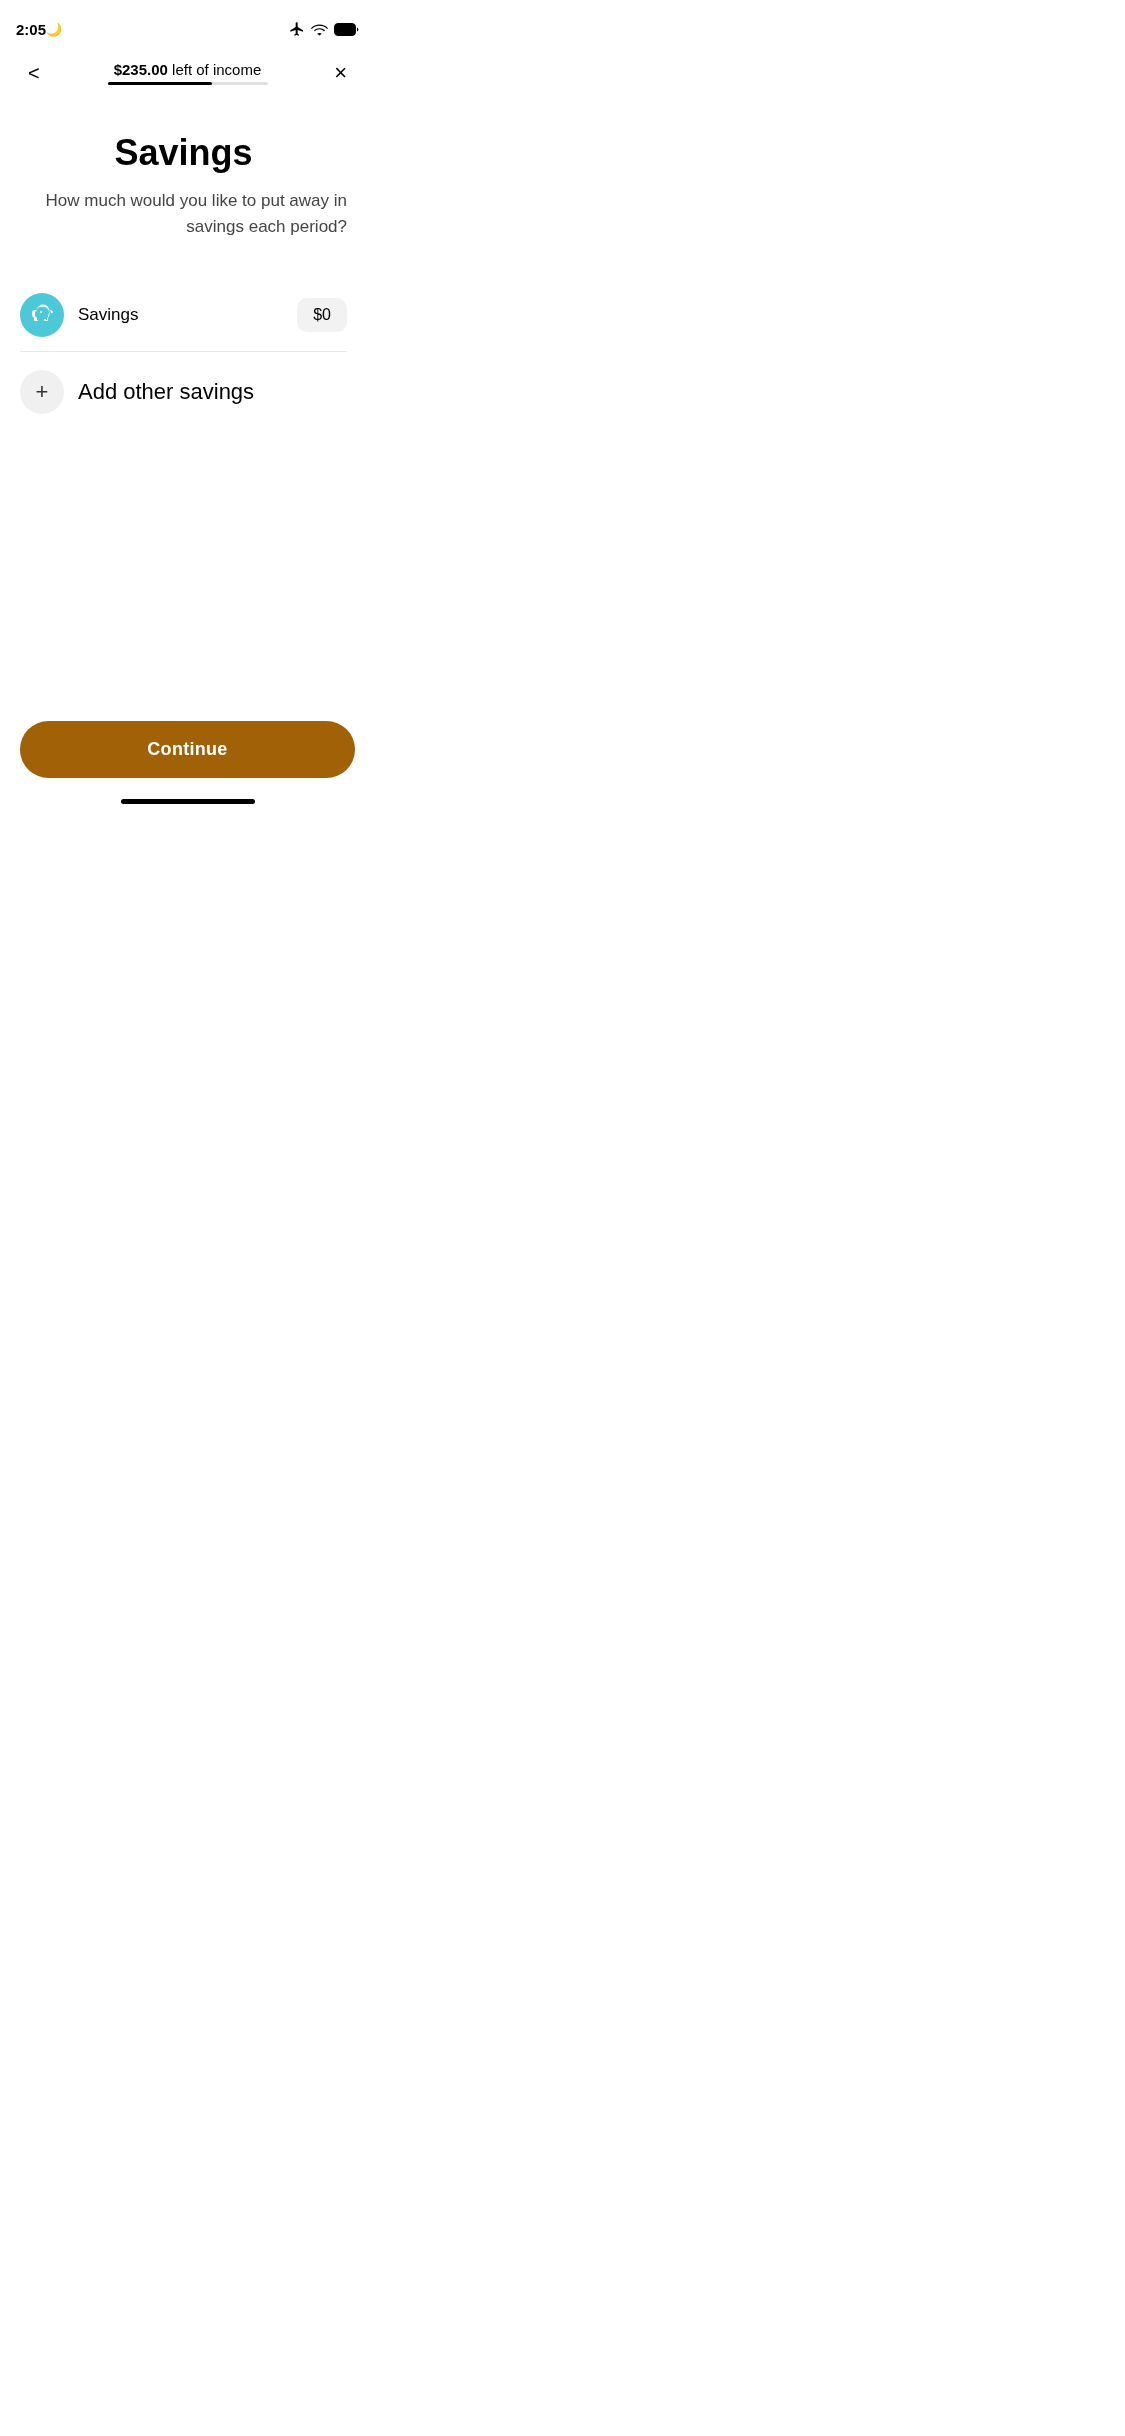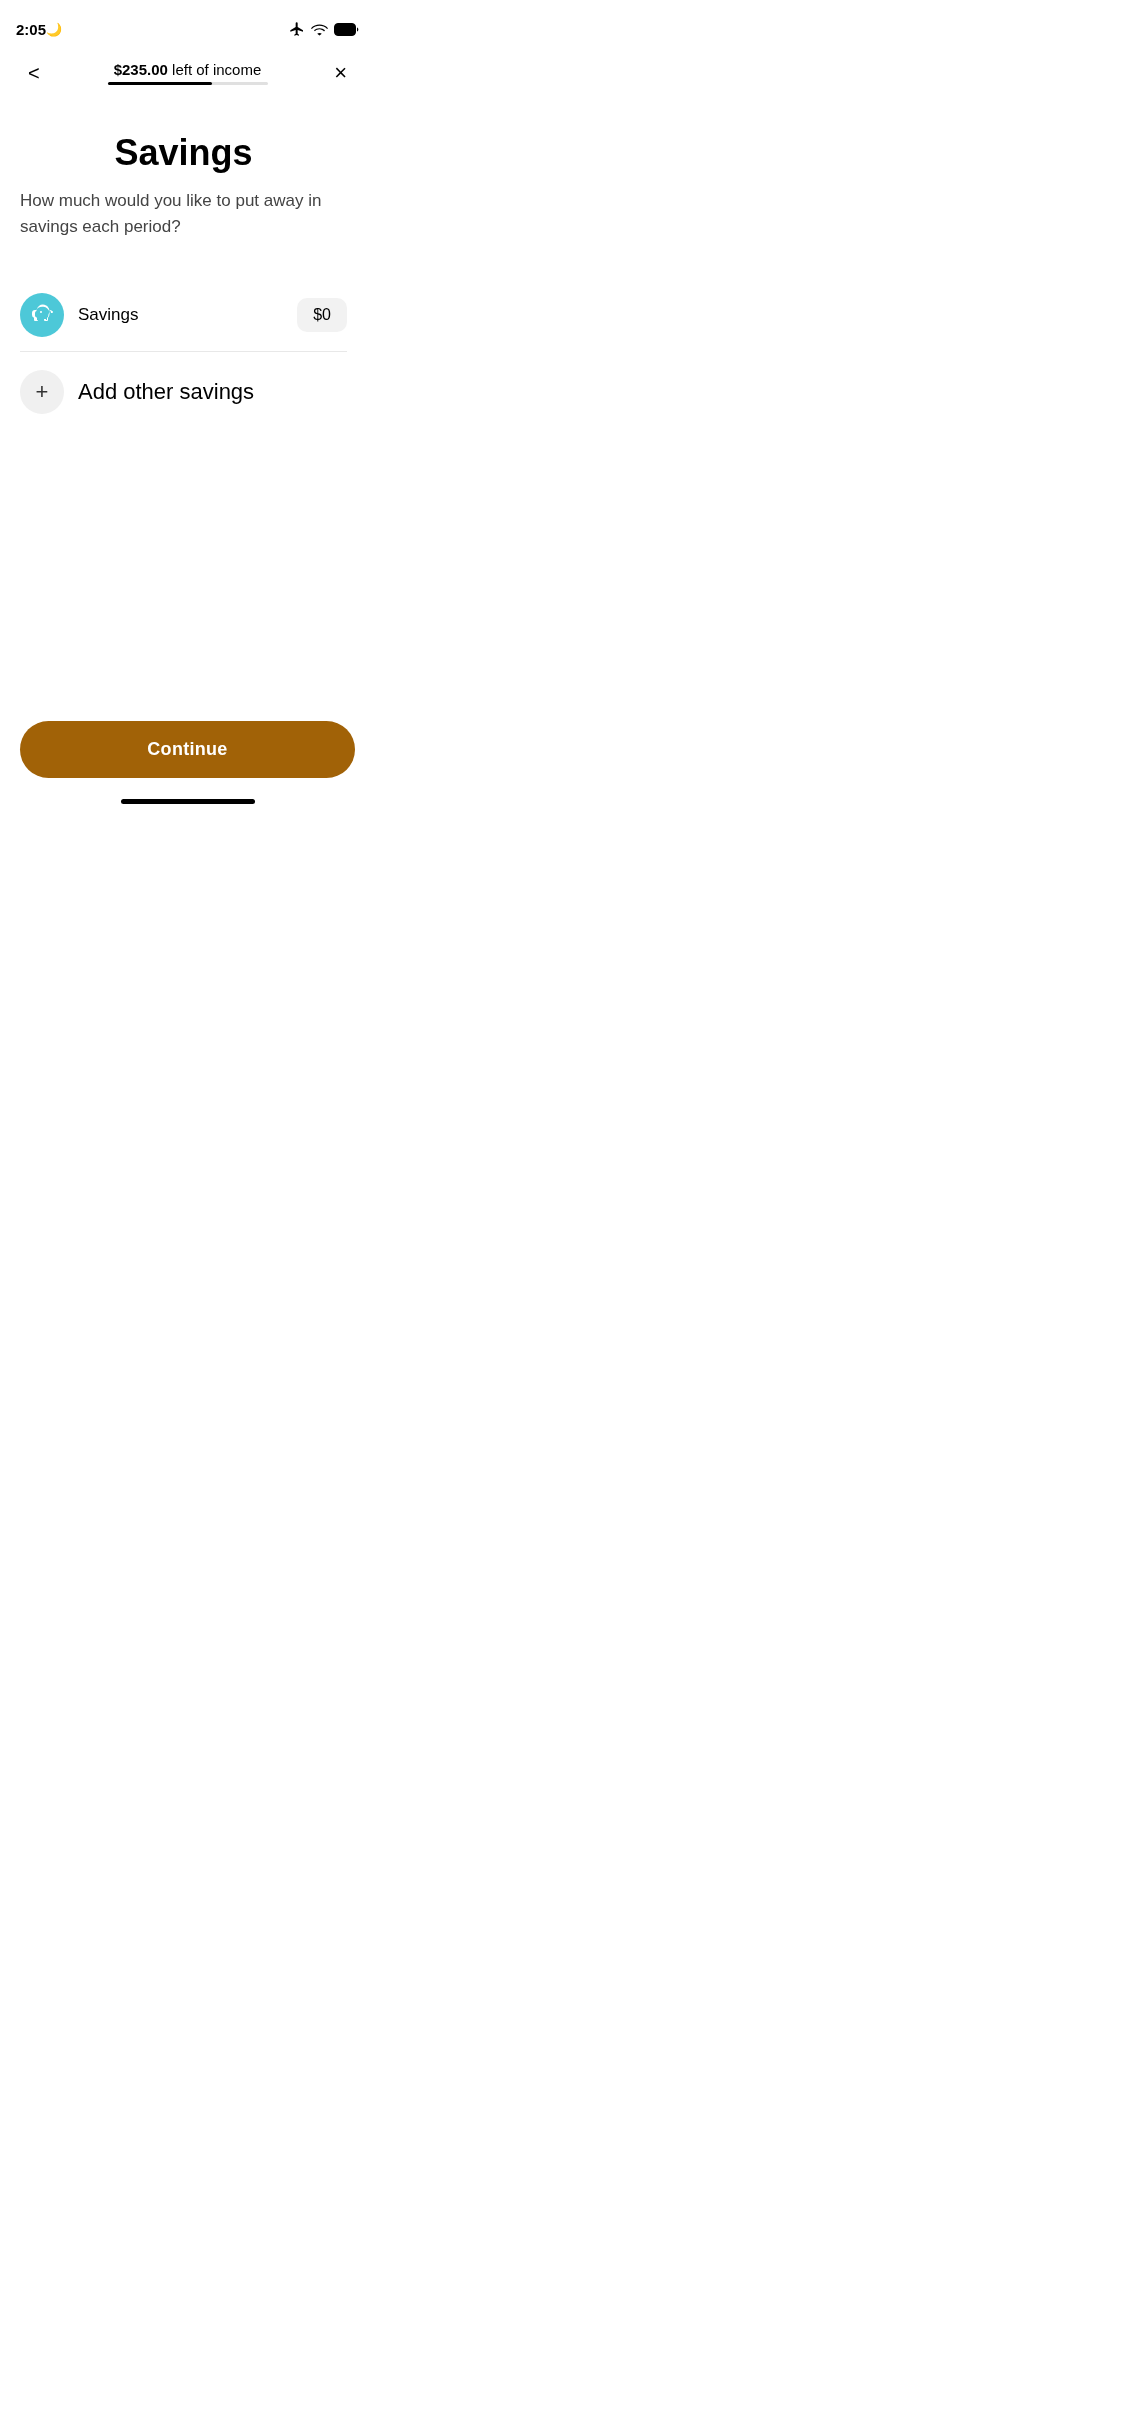--- a/index.html
+++ b/index.html
@@ -102,21 +102,21 @@
     .page-title {
       font-size: 36px;
       font-weight: 800;
       text-align: center;
       color: #000;
       margin-bottom: 14px;
     }
 
     .page-subtitle {
       font-size: 17px;
-      text-align: left;
+      text-align: right;
       color: #444;
       line-height: 1.5;
       margin-bottom: 40px;
     }
 
     
     .savings-item {
       display: flex;
       align-items: center;
       justify-content: space-between;

